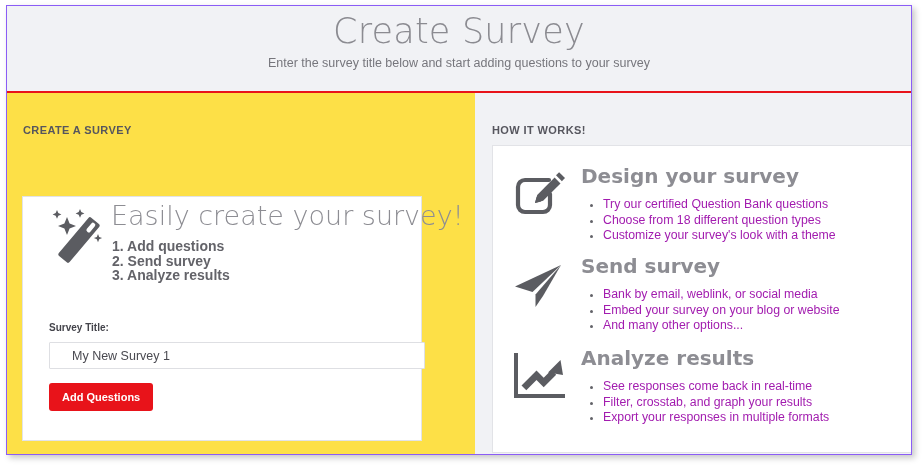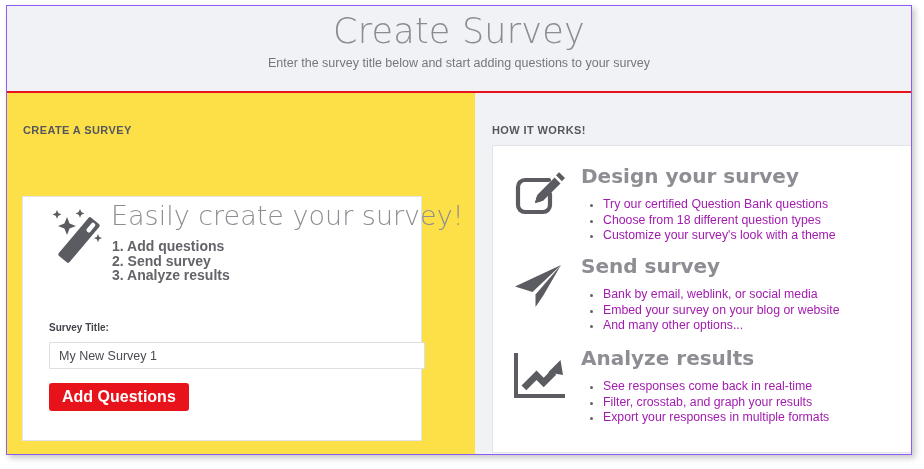--- a/index.html
+++ b/index.html
@@ -156,37 +156,37 @@
   .title-input {
     position: absolute;
     left: 26px;
     top: 145px;
     width: 376px;
     height: 27px;
     box-sizing: border-box;
     border: 1px solid #dedfe3;
     border-radius: 1px;
     background: #ffffff;
-    padding: 0 9px;
+    padding: 0 22px;
     font-size: 12.5px;
     color: #4a4a51;
     font-family: "Liberation Sans", sans-serif;
     outline: none;
   }
   .add-btn {
     position: absolute;
     left: 26px;
     top: 186px;
     height: 28px;
     padding: 0 13px;
     border: none;
     border-radius: 3px;
     background: #e8131a;
     color: #ffffff;
-    font-size: 16px;
+    font-size: 11px;
     font-weight: bold;
     font-family: "Liberation Sans", sans-serif;
     cursor: pointer;
   }
 
   
   .frow {
     position: absolute;
     left: 0;
     width: 100%;

